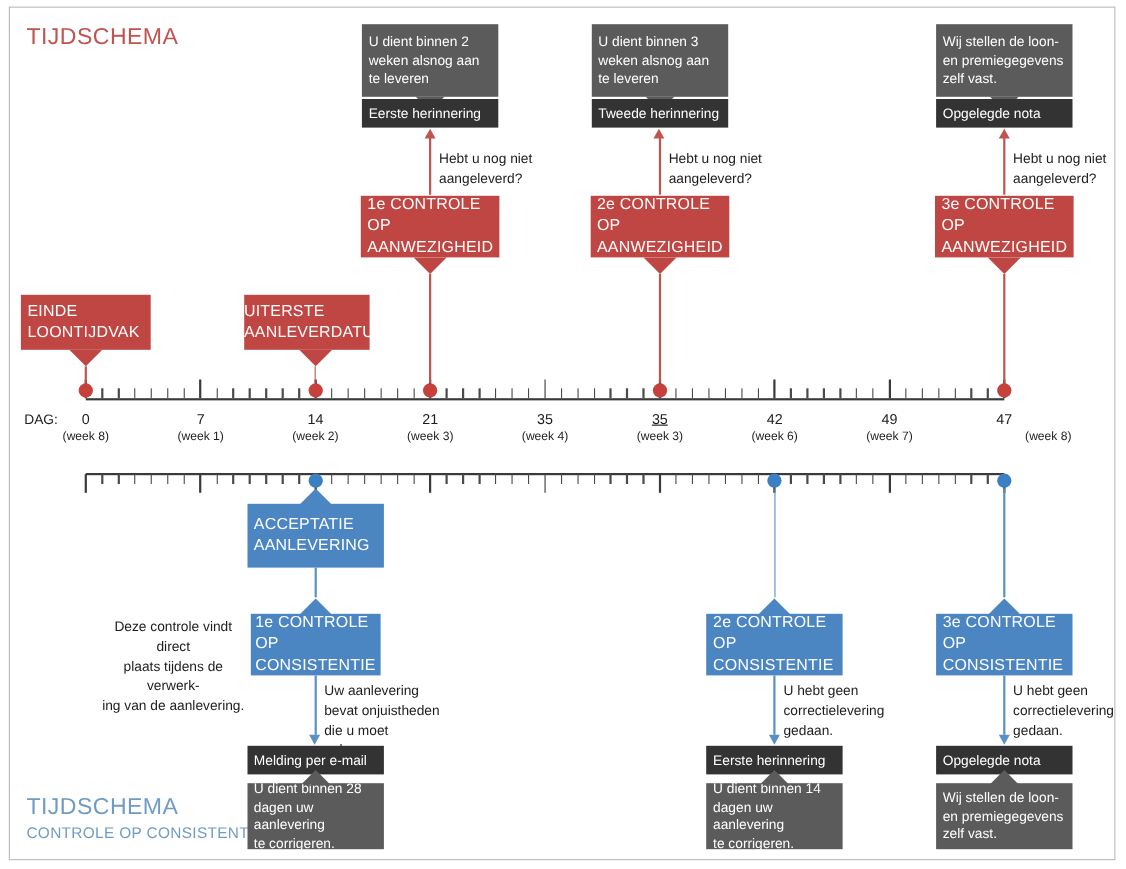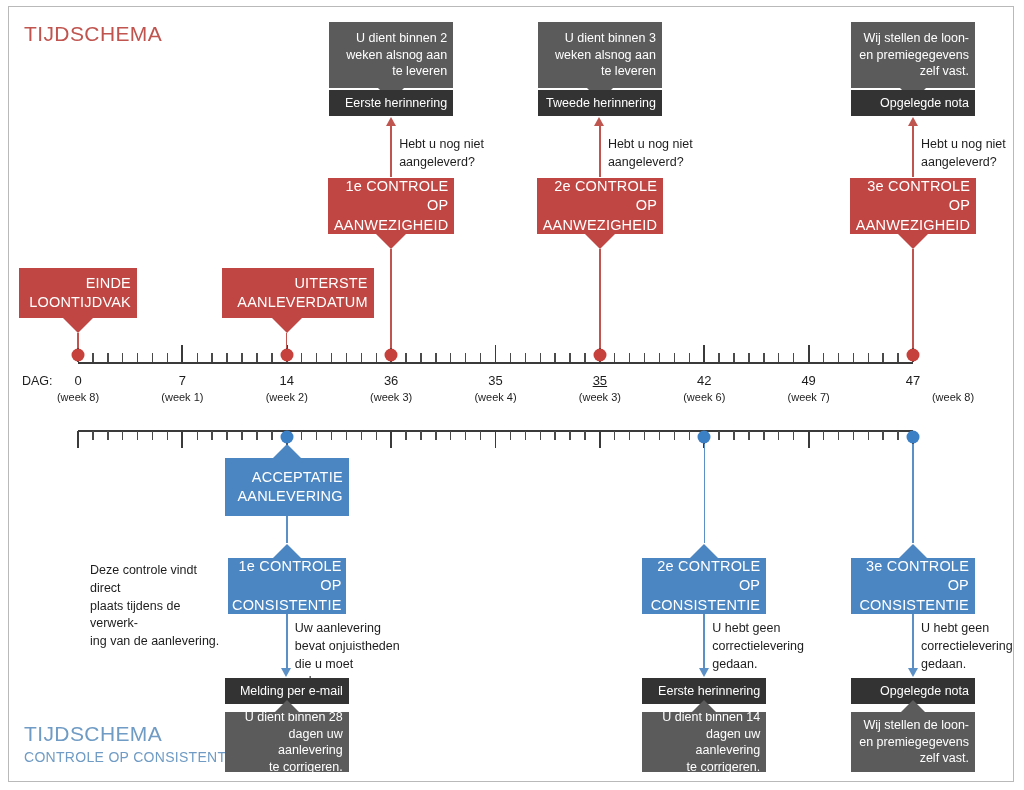--- a/index.html
+++ b/index.html
@@ -15,21 +15,21 @@
   
   .title-block{position:absolute;}
   .title-main{font-size:21px;letter-spacing:.4px;line-height:1.1;}
   .title-sub{font-size:14px;letter-spacing:.3px;line-height:1.35;margin-top:3px;}
   .t-red .title-main,.t-red .title-sub{color:#c0544f;}
   .t-blue .title-main,.t-blue .title-sub{color:#6f9bc4;}
 
   
   .box{
     position:absolute;box-sizing:border-box;display:flex;align-items:center;
-    justify-content:center;text-align:right;color:#fff;line-height:1.32;
+    justify-content:center;text-align:left;color:#fff;line-height:1.32;
   }
   .box .txt{display:block;width:100%;padding:0 6px;}
   .box.gray-light{background:#5b5b5b;font-size:12.5px;}
   .box.gray-dark{background:#333333;font-size:12.5px;}
   .box.red{background:#bf4642;font-size:14.5px;letter-spacing:.2px;}
   .box.blue{background:#4b86c2;font-size:14.5px;letter-spacing:.2px;}
 
   
   .notch{position:absolute;width:0;height:0;}
   .notch-down-gl{border-left:13px solid transparent;border-right:13px solid transparent;border-top:13px solid #5b5b5b;}
@@ -195,21 +195,21 @@
       <div class="tick" style="left:897.3892857142857px;top:431px;height:9px;"></div>
       <div class="tick major" style="left:912.1px;top:345px;height:17px;"></div>
       <div class="tick major" style="left:912.1px;top:431px;height:17px;"></div>
       <div class="daglabel" style="left:22px;top:374px;">DAG:</div>
       <div class="tlabel" style="left:78px;top:373px;">0</div>
       <div class="wlabel" style="left:78px;top:391px;">(week 8)</div>
       <div class="tlabel" style="left:182.375px;top:373px;">7</div>
       <div class="wlabel" style="left:182.375px;top:391px;">(week 1)</div>
       <div class="tlabel" style="left:286.75px;top:373px;">14</div>
       <div class="wlabel" style="left:286.75px;top:391px;">(week 2)</div>
-      <div class="tlabel" style="left:391.125px;top:373px;">36</div>
+      <div class="tlabel" style="left:391.125px;top:373px;">21</div>
       <div class="wlabel" style="left:391.125px;top:391px;">(week 3)</div>
       <div class="tlabel" style="left:495.5px;top:373px;">35</div>
       <div class="wlabel" style="left:495.5px;top:391px;">(week 4)</div>
       <div class="tlabel" style="left:599.875px;top:373px;text-decoration:underline;">35</div>
       <div class="wlabel" style="left:599.875px;top:391px;">(week 3)</div>
       <div class="tlabel" style="left:704.25px;top:373px;">42</div>
       <div class="wlabel" style="left:704.25px;top:391px;">(week 6)</div>
       <div class="tlabel" style="left:808.625px;top:373px;">49</div>
       <div class="wlabel" style="left:808.625px;top:391px;">(week 7)</div>
       <div class="tlabel" style="left:913px;top:373px;">47</div>
@@ -220,21 +220,21 @@
       <div class="dot red" style="left:599.875px;top:355px;"></div>
       <div class="dot red" style="left:913px;top:355px;"></div>
       <div class="dot blue" style="left:286.75px;top:437px;"></div>
       <div class="dot blue" style="left:704.25px;top:437px;"></div>
       <div class="dot blue" style="left:913px;top:437px;"></div>
       <div class="box red" style="left:19px;top:268px;width:118px;height:50px;">
         <span class="txt">EINDE<br>LOONTIJDVAK</span>
       </div>
       <div class="notch notch-down-red" style="left:63px;top:317.5px;"></div>
       <div class="stub red" style="left:77.3px;top:333px;height:15px;"></div>
-      <div class="box red" style="left:221.75px;top:268px;width:152px;height:50px;">
+      <div class="box red" style="left:221.75px;top:268px;width:114px;height:50px;">
         <span class="txt">UITERSTE<br>AANLEVERDATUM</span>
       </div>
       <div class="notch notch-down-red" style="left:271.75px;top:317.5px;"></div>
       <div class="stub red" style="left:286.05px;top:333px;height:15px;"></div>
       <div class="box gray-light" style="left:329.125px;top:22px;width:124px;height:66px;">
         <span class="txt">U dient binnen 2<br>weken alsnog aan<br>te leveren</span>
       </div>
       <div class="notch notch-down-gl" style="left:378.125px;top:87.5px;"></div>
       <div class="box gray-dark" style="left:329.125px;top:90px;width:124px;height:26px;">
         <span class="txt">Eerste herinnering</span>
@@ -275,21 +275,21 @@
       <div class="notch notch-down-red" style="left:898px;top:233.5px;"></div>
       <div class="vline red" style="left:912.2px;top:125px;height:52px;"></div>
       <div class="arrowhead arrow-up-red" style="left:907.5px;top:117px;"></div>
       <div class="ann" style="left:921px;top:136px;width:108px;text-align:left;">Hebt u nog niet<br>aangeleverd?</div>
       <div class="stub red" style="left:912.3px;top:249px;height:99px;"></div>
       <div class="stub blue" style="left:286.05px;top:444px;height:-1px;"></div>
       <div class="box blue" style="left:224.75px;top:458px;width:124px;height:58px;">
         <span class="txt">ACCEPTATIE<br>AANLEVERING</span>
       </div>
       <div class="notch notch-up-blue" style="left:271.75px;top:443.5px;"></div>
-      <div class="ann left" style="left:90px;top:562px;width:135px;text-align:left;">Deze controle vindt direct<br>plaats tijdens de verwerk-<br>ing van de aanlevering.</div>
+      <div class="ann left" style="left:90px;top:562px;width:135px;text-align:center;">Deze controle vindt direct<br>plaats tijdens de verwerk-<br>ing van de aanlevering.</div>
       <div class="vline blue" style="left:285.95px;top:516px;height:27px;"></div>
       <div class="box blue" style="left:227.75px;top:558px;width:118px;height:56px;">
         <span class="txt">1e CONTROLE OP<br>CONSISTENTIE</span>
       </div>
       <div class="notch notch-up-blue" style="left:271.75px;top:543.5px;"></div>
       <div class="vline blue" style="left:285.95px;top:614px;height:54px;"></div>
       <div class="arrowhead arrow-down-blue" style="left:281.25px;top:668px;"></div>
       <div class="ann" style="left:294.75px;top:620px;width:110px;text-align:left;">Uw aanlevering<br>bevat onjuistheden<br>die u moet oplossen.</div>
       <div class="box gray-dark" style="left:224.75px;top:678px;width:124px;height:26px;">
         <span class="txt">Melding per e-mail</span>

